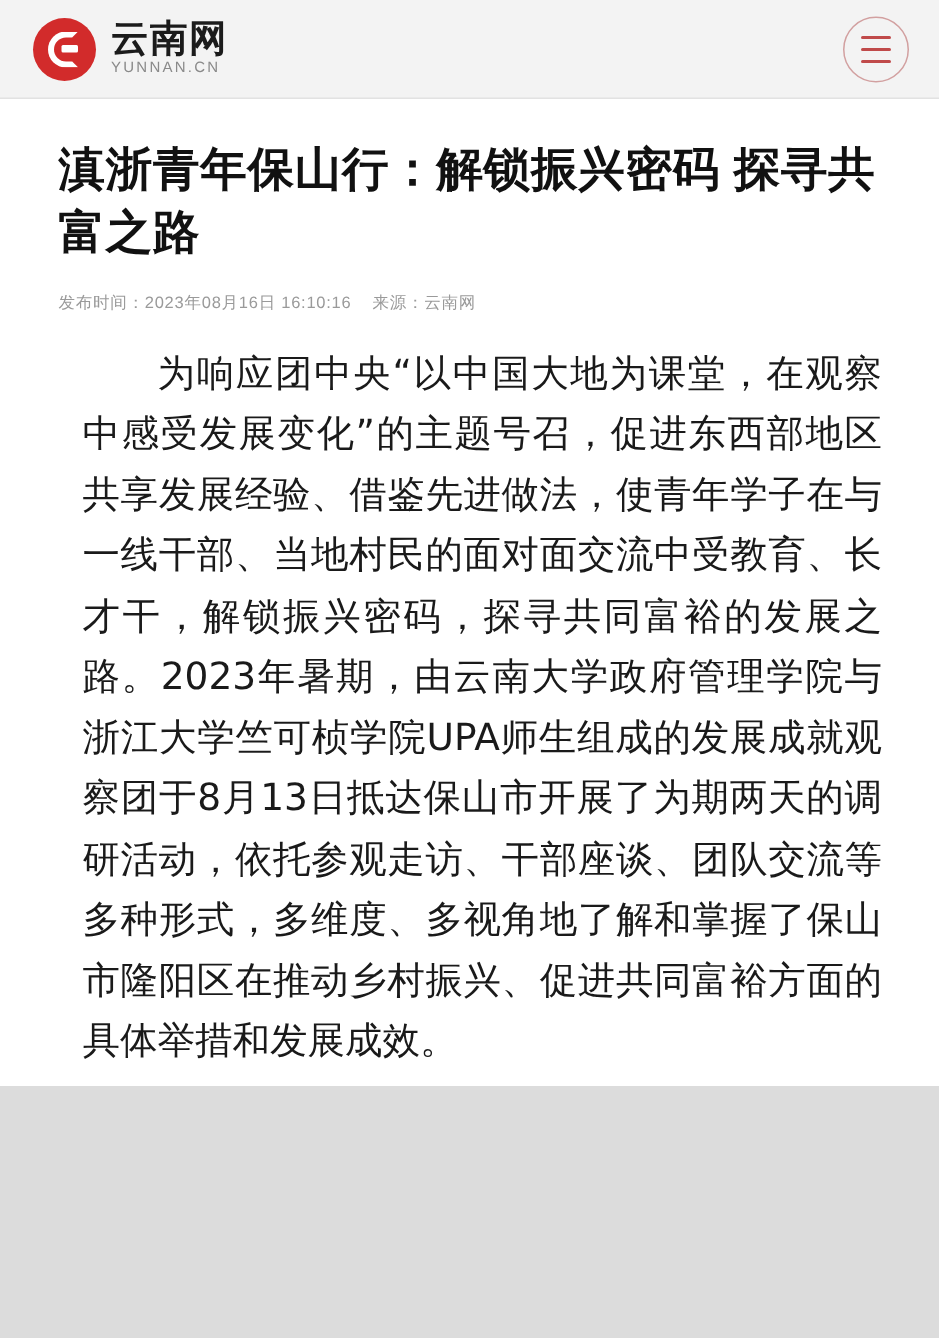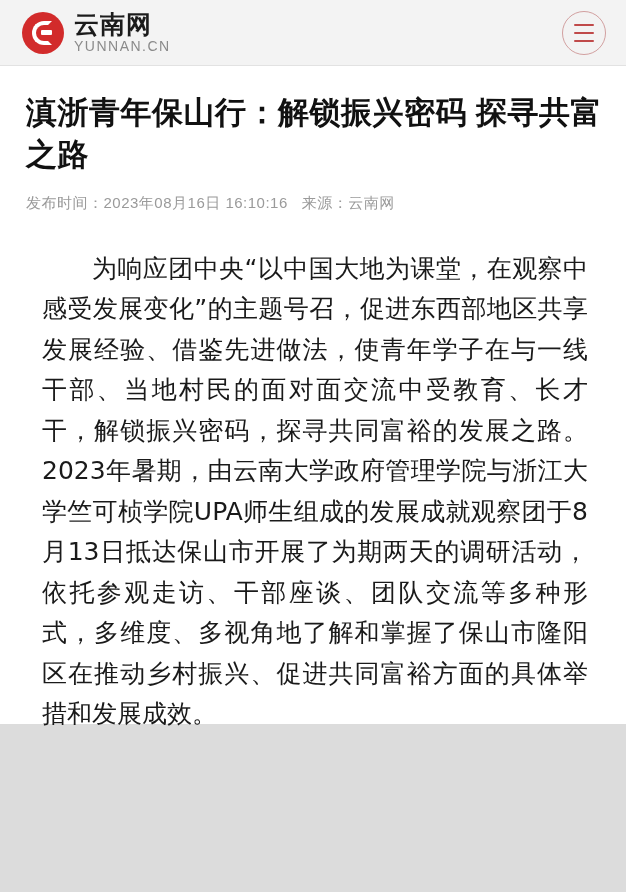--- a/index.html
+++ b/index.html
@@ -73,21 +73,21 @@
     justify-content: center;
     line-height: 1;
   }
   .brand-cn {
     font-size: 25px;
     font-weight: bold;
     color: #1b1b1b;
     letter-spacing: 1px;
   }
   .brand-en {
-    font-size: 14px;
+    font-size: 10px;
     color: #8a8a8a;
     letter-spacing: 1.5px;
     margin-top: 2px;
   }
   .menu-btn {
     position: absolute;
     right: 20px;
     top: 11px;
     width: 44px;
     height: 44px;
@@ -105,34 +105,34 @@
   .menu-btn span {
     display: block;
     width: 20px;
     height: 2px;
     background: #c04a4a;
     border-radius: 1px;
   }
 
   
   .article {
-    padding: 26px 22px 0 26px;
+    padding: 26px 22px 0 39px;
   }
   .title {
     font-size: 31px;
     font-weight: bold;
     line-height: 1.35;
     color: #111111;
     margin: 0 0 18px 0;
     letter-spacing: 0.5px;
   }
   .meta {
-    font-size: 15px;
+    font-size: 11px;
     color: #9a9a9a;
-    margin-bottom: 36px;
+    margin-bottom: 20px;
     letter-spacing: 0.5px;
   }
   .meta .meta-sep {
     display: inline-block;
     width: 14px;
   }
 
   .banner {
     width: 100%;
     height: 96px;

